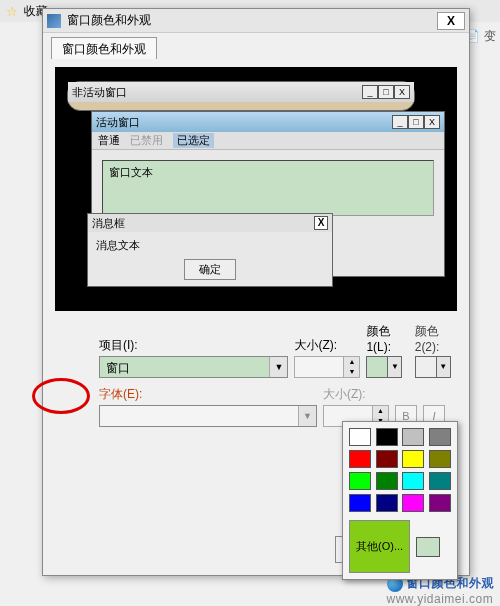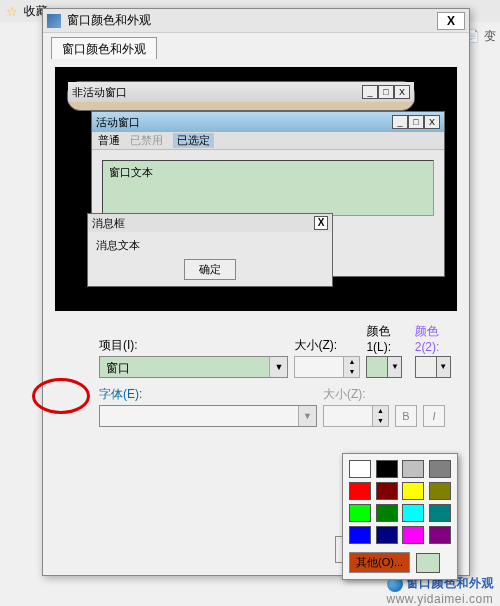--- a/index.html
+++ b/index.html
@@ -61,21 +61,21 @@
 
 .circle { border: 3px solid #d00; border-radius: 50%; position: absolute; pointer-events: none; }
 
 .btnrow { position: absolute; right: 14px; bottom: 12px; display: flex; gap: 8px; }
 .dlgbtn { border: 1px solid #888; background: #eee; padding: 4px 18px; font-size: 12px; }
 
 .palette { position: absolute; right: 42px; bottom: 26px; width: 116px; background: #f4f4f4; border: 1px solid #888; box-shadow: 2px 2px 6px rgba(0,0,0,.4); padding: 6px; z-index: 50; }
 .pal-grid { display: grid; grid-template-columns: repeat(4, 1fr); gap: 4px; }
 .pal-sw { width: 22px; height: 18px; border: 1px solid #555; }
 .pal-row { margin-top: 8px; display: flex; align-items: center; gap: 6px; }
-.pal-other { border: 1px solid #888; background: #c2410c; padding: 2px 6px; font-size: 11px; }
+.pal-other { border: 1px solid #888; background: #84cc16; padding: 18px 6px; font-size: 11px; }
 .pal-cur { width: 24px; height: 20px; border: 1px solid #555; background: #c6e0c6; }
 
 .watermark { position: absolute; right: 6px; bottom: 0; font-size: 12px; color: #4a6; letter-spacing: .5px; }
 .watermark .cn { color: #2a5fb0; font-weight: bold; }
 .wm-logo { display:inline-block; width:16px; height:16px; background: radial-gradient(circle at 30% 30%, #7cf, #05a); border-radius:50%; vertical-align:middle; margin-right:4px; }
 
 .side-icon { position:absolute; right:4px; top:28px; font-size:12px; color:#555; }
 </style>
 </head>
 <body>
@@ -157,31 +157,31 @@
           </div>
         </div>
         <div class="col">
           <div class="label">颜色1(L):</div>
           <div class="colorbox">
             <div class="sw" style="background:#c6e0c6"></div>
             <div class="dd">▼</div>
           </div>
         </div>
         <div class="col">
-          <div class="label" style="color:#8b5cf6">颜色2(2):</div>
+          <div class="label" style="color:#404040">颜色2(2):</div>
           <div class="colorbox disabled">
             <div class="sw"></div>
             <div class="dd">▼</div>
           </div>
         </div>
       </div>
 
       <div class="row">
         <div class="col" style="width:218px">
-          <div class="label" style="color:#0369a1">字体(E):</div>
+          <div class="label" style="color:#c2410c">字体(E):</div>
           <div class="combo disabled">
             <span></span>
               <div class="dd">▼</div>
           </div>
         </div>
         <div class="col">
           <div class="label" style="color:#999">大小(Z):</div>
           <div class="spinner disabled">
             <div class="inp"></div>
               <div class="arrows">

